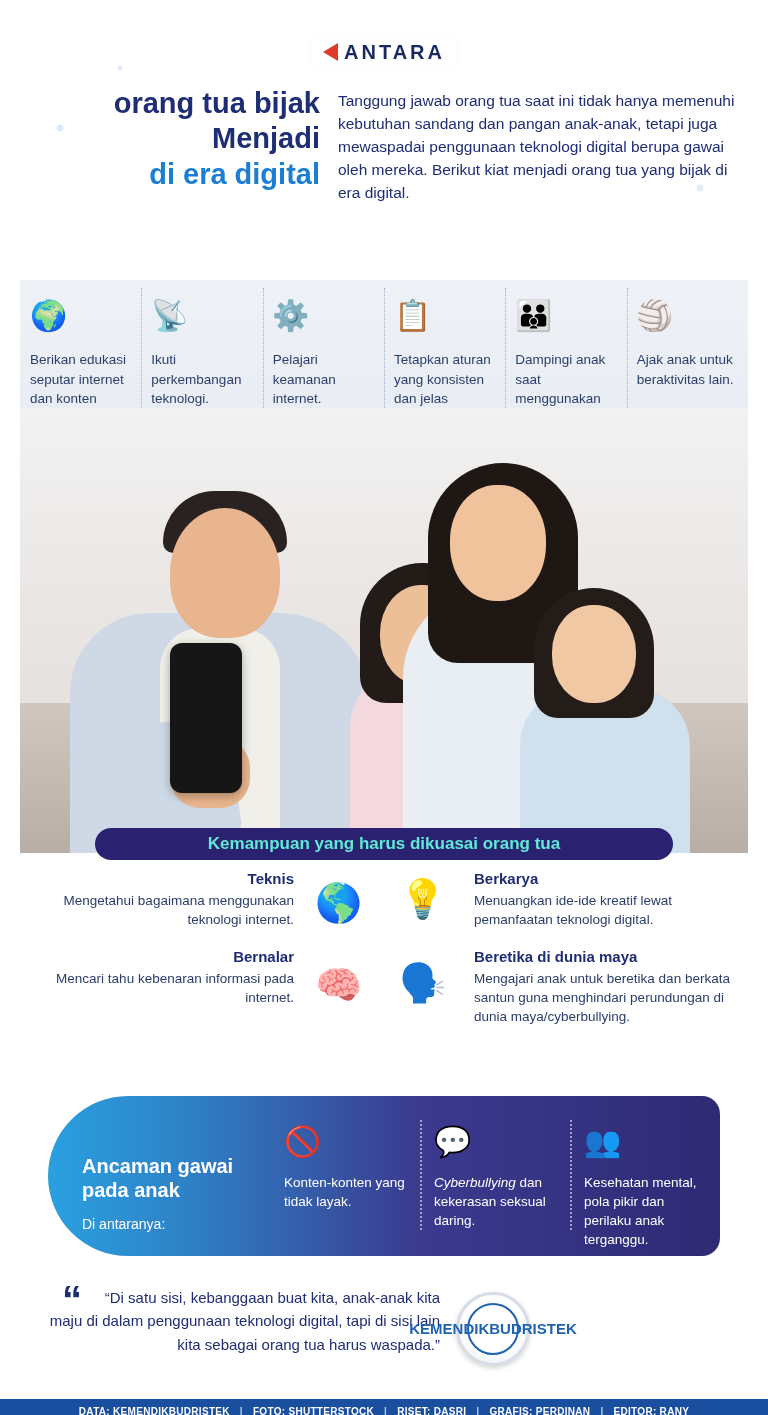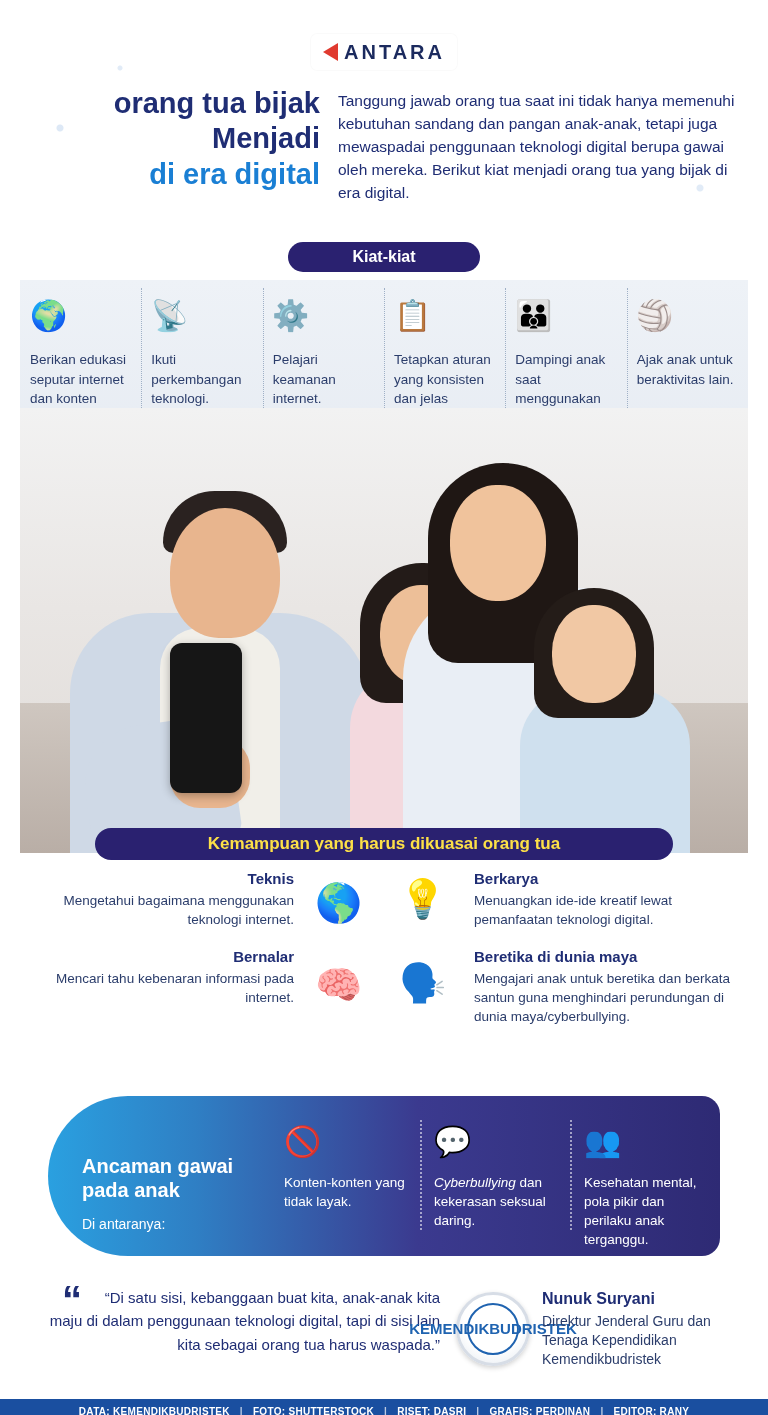--- a/index.html
+++ b/index.html
@@ -122,21 +122,21 @@
 
   .ph-girl2 { right:30px; width:220px; height:290px; }
   .ph-girl2 .hair { position:absolute; left:36px; bottom:135px; width:120px; height:130px; background:#241c18; border-radius:60px 60px 24px 24px; }
   .ph-girl2 .face { position:absolute; left:54px; bottom:150px; width:84px; height:98px; background:#f1c8a4; border-radius:48%; }
   .ph-girl2 .body { position:absolute; left:22px; bottom:0; width:170px; height:165px; background:#cfe0ee; border-radius:58px 58px 0 0; }
 
   
   .skill-bar {
     position:absolute; left:95px; top:820px; width:578px; height:32px;
     background:#2a2170; border-radius:16px;
-    color:#fde047; font-size:17px; font-weight:700;
+    color:#5eead4; font-size:17px; font-weight:700;
     display:flex; align-items:center; justify-content:center;
   }
 
   
   .skills {
     position:absolute; left:20px; top:862px; width:728px; height:190px;
   }
   .skill {
     position:absolute; width:360px;
   }
@@ -232,21 +232,20 @@
   </div>
 
   <div class="headline">
     <div>orang tua bijak</div>
     <div>Menjadi</div>
     <div class="l3">di era digital</div>
   </div>
 
   <div class="intro">Tanggung jawab orang tua saat ini tidak hanya memenuhi kebutuhan sandang dan pangan anak-anak, tetapi juga mewaspadai penggunaan teknologi digital berupa gawai oleh mereka. Berikut kiat menjadi orang tua yang bijak di era digital.</div>
 
-  <div class="ribbon">Kiat-kiat</div>
 
   <div class="tips">
     <div class="tip">
       <div class="ico">
           <span class="ic">🌍</span>
         </div>
       <div class="txt">Berikan edukasi seputar internet dan konten digital pada anak.</div>
     </div>
     <div class="tip">
       <div class="ico">
@@ -360,24 +359,20 @@
         <div class="txt">Kesehatan mental, pola pikir dan perilaku anak terganggu.</div>
       </div>
     </div>
   </div>
 
   <div class="quote-mark">“</div>
   <div class="quote">“Di satu sisi, kebanggaan buat kita, anak-anak kita maju di dalam penggunaan teknologi digital, tapi di sisi lain kita sebagai orang tua harus waspada.”</div>
   <div class="seal">
     <div class="inner">KEMENDIKBUDRISTEK</div>
   </div>
-  <div class="speaker">
-    <div class="name">Nunuk Suryani</div>
-    <div class="role">Direktur Jenderal Guru dan Tenaga Kependidikan Kemendikbudristek</div>
-  </div>
 
   <div class="footer">
     <span>DATA: KEMENDIKBUDRISTEK</span>
     <span class="sep">|</span>
     <span>FOTO: SHUTTERSTOCK</span>
     <span class="sep">|</span>
     <span>RISET: DASRI</span>
     <span class="sep">|</span>
     <span>GRAFIS: PERDINAN</span>
     <span class="sep">|</span>

